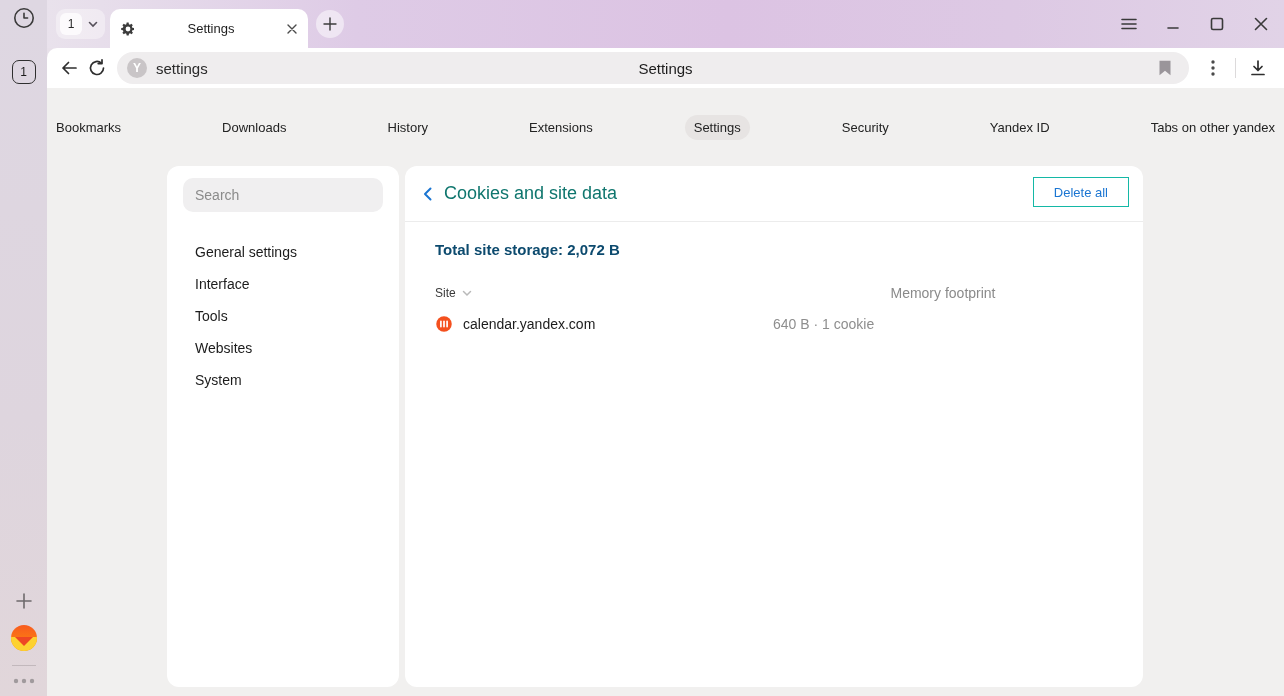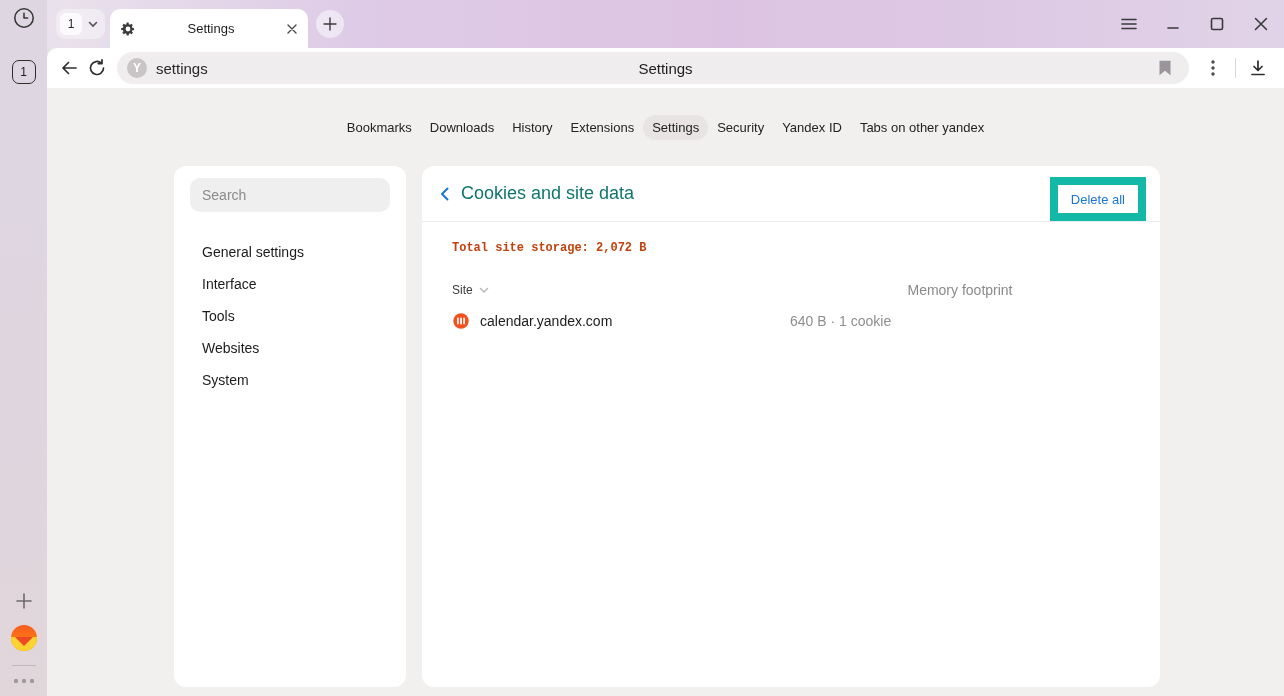--- a/index.html
+++ b/index.html
@@ -49,48 +49,48 @@
     font-size:12px; font-weight:bold; display:flex; align-items:center; justify-content:center; flex:0 0 auto; }
   .addr-text { margin-left:9px; font-size:15px; color:#2a2a2a; }
   .page-title { position:absolute; left:50%; transform:translateX(-50%); font-size:15px;
     color:#1d1d1d; pointer-events:none; }
   .addr-bookmark { margin-left:auto; }
   .toolbar-sep { width:1px; height:20px; background:#dcdadb; margin:0 8px; }
 
   
   .content { position:relative; flex:1; background:#f1f0ef; }
   .nav-tabs { position:absolute; top:27px; left:0; width:100%; display:flex;
-    justify-content:center; align-items:center; }
+    justify-content:space-between; align-items:center; }
   .nav-tab { font-size:13px; color:#232323; padding:5px 9px; border-radius:14px;
     cursor:pointer; white-space:nowrap; }
   .nav-tab.active { background:#e7e4e3; }
 
-  .panels { position:absolute; top:78px; left:127px; display:flex; gap:16px; }
+  .panels { position:absolute; top:78px; left:120px; display:flex; gap:6px; }
   .panel { background:#fff; border-radius:12px; height:521px; }
   .sidebar-panel { width:232px; }
   .search-box { margin:12px 16px 0; height:34px; background:#f0eff0; border-radius:10px;
     display:flex; align-items:center; padding:0 12px; }
   .search-box input { border:none; outline:none; background:transparent; width:100%;
     font-size:14px; color:#333; font-family:"Liberation Sans",sans-serif; }
   .search-box input::placeholder { color:#8b8b8b; opacity:1; }
   .side-list { margin-top:24px; }
   .side-item { height:32px; display:flex; align-items:center; padding-left:28px;
     font-size:14px; color:#1c1c1c; cursor:pointer; }
 
   .main-panel { width:738px; position:relative; }
   .mp-header { height:55px; display:flex; align-items:center; padding-left:12px; }
   .back-chevron { width:20px; height:20px; display:flex; align-items:center;
     justify-content:center; cursor:pointer; }
   .mp-title { margin-left:7px; font-size:18px; font-weight:500; color:#0f766e; cursor:pointer; }
-  .delete-box { position:absolute; right:14px; top:11px; border:8px solid #14b8a6;
-    background:#fff; padding:5px 13px; cursor:pointer; }
+  .delete-box { position:absolute; right:14px; top:11px; border:1px solid #14b8a6;
+    background:#fff; padding:5px 20px; cursor:pointer; }
   .delete-label { font-size:13px; color:#1a75d2; }
   .mp-divider { height:1px; background:#ececec; }
   .mp-body { padding:0 30px; }
-  .storage { margin-top:19px; font-size:12px; font-weight:bold; color:#c2410c;font-family:Liberation Mono, monospace; }
+  .storage { margin-top:19px; font-size:15px; font-weight:bold; color:#0c4a6e; }
   .thead { margin-top:27px; display:grid; grid-template-columns:338px 1fr; align-items:center; }
   .th-site { display:flex; align-items:center; gap:6px; font-size:12px; color:#3a3a3a; cursor:pointer; }
   .th-mem { font-size:14px; color:#8a8a8a;text-align:center; }
   .trow { margin-top:13px; display:grid; grid-template-columns:338px 1fr; align-items:center; height:20px; }
   .site-cell { display:flex; align-items:center; gap:10px; }
   .site-name { font-size:14px; color:#1c1c1c; }
   .mem-cell { font-size:14px; color:#8e8e8e; }
 
   svg { display:block; }
 </style>

